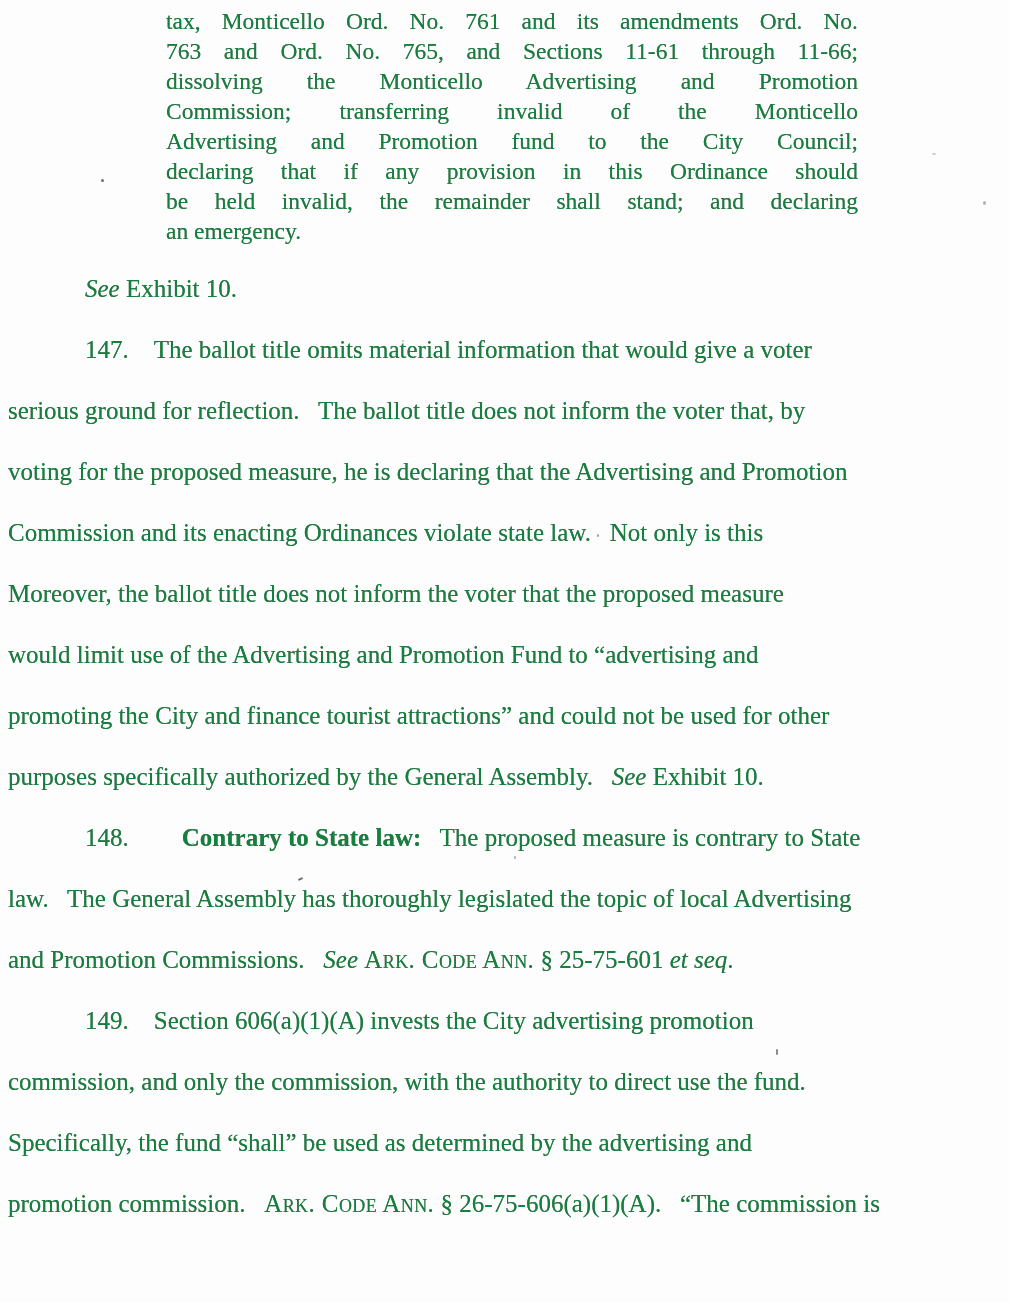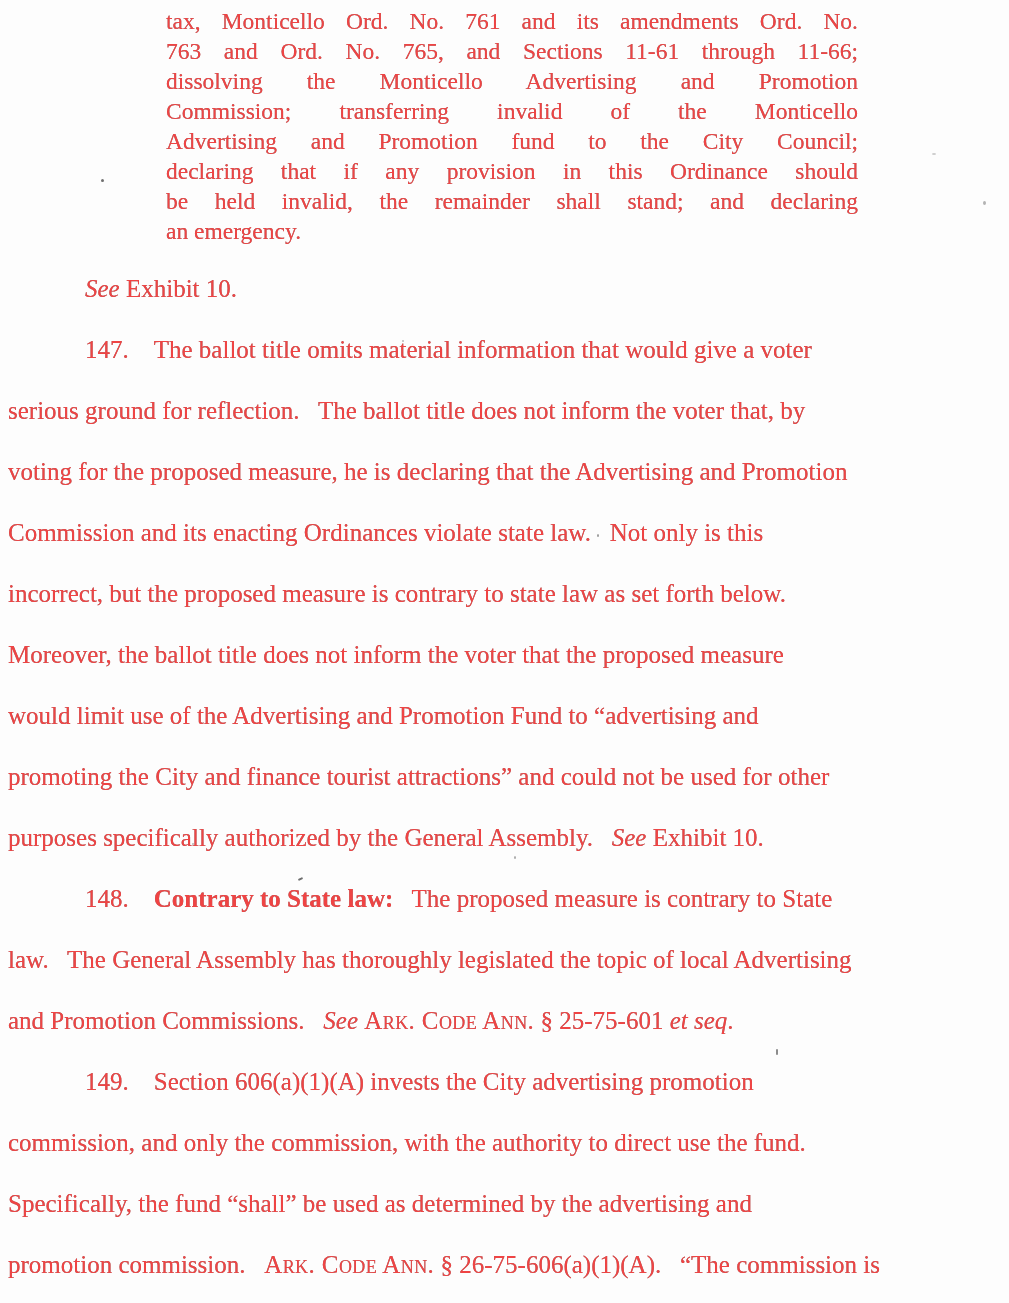--- a/index.html
+++ b/index.html
@@ -5,21 +5,21 @@
   html, body {
     margin: 0;
     padding: 0;
     background: #ffffff;
   }
   .page {
     position: relative;
     width: 1009px;
     height: 1303px;
     background: #fdfdfd;
-    color: #ef4444;
+    color: #15803d;
     font-family: "Liberation Serif", "DejaVu Serif", serif;
     overflow: hidden;
     text-shadow: 0 0 0.4px rgba(25,25,25,0.55);
   }
   
   .quote {
     margin: 6px 0 0 166px;
     width: 692px;
     font-size: 23.5px;
     line-height: 30px;
@@ -38,21 +38,21 @@
     font-size: 25px;
     line-height: 61px;
   }
   .body-text .line {
     white-space: nowrap;
   }
   .line.indent {
     padding-left: 77px;
   }
   .italic { font-style: italic; }
-  .bold { font-weight: bold; }
+  .bold { font-weight: bold; margin-left: 28px; }
   .smallcaps { font-variant: small-caps; letter-spacing: 0.4px; }
   
   .speck {
     position: absolute;
     border-radius: 50%;
   }
 </style>
 </head>
 <body>
 
@@ -72,21 +72,20 @@
   <div class="body-text">
     <div>
         <div class="line indent"><span class="italic">See</span><span> Exhibit 10.</span></div>
       </div>
 
     <div>
         <div class="line indent"><span>147. The ballot title omits material information that would give a voter</span></div>
         <div class="line"><span>serious ground for reflection.  The ballot title does not inform the voter that, by</span></div>
         <div class="line"><span>voting for the proposed measure, he is declaring that the Advertising and Promotion</span></div>
         <div class="line"><span>Commission and its enacting Ordinances violate state law.  Not only is this</span></div>
-        <div class="line"><span>incorrect, but the proposed measure is contrary to state law as set forth below.</span></div>
         <div class="line"><span>Moreover, the ballot title does not inform the voter that the proposed measure</span></div>
         <div class="line"><span>would limit use of the Advertising and Promotion Fund to “advertising and</span></div>
         <div class="line"><span>promoting the City and finance tourist attractions” and could not be used for other</span></div>
         <div class="line"><span>purposes specifically authorized by the General Assembly.  </span><span class="italic">See</span><span> Exhibit 10.</span></div>
       </div>
 
     <div>
         <div class="line indent"><span>148. </span><span class="bold">Contrary to State law:</span><span>  The proposed measure is contrary to State</span></div>
         <div class="line"><span>law.  The General Assembly has thoroughly legislated the topic of local Advertising</span></div>
         <div class="line"><span>and Promotion Commissions.  </span><span class="italic">See</span><span> </span><span class="smallcaps">Ark. Code Ann.</span><span> § 25-75-601 </span><span class="italic">et seq</span><span>.</span></div>

